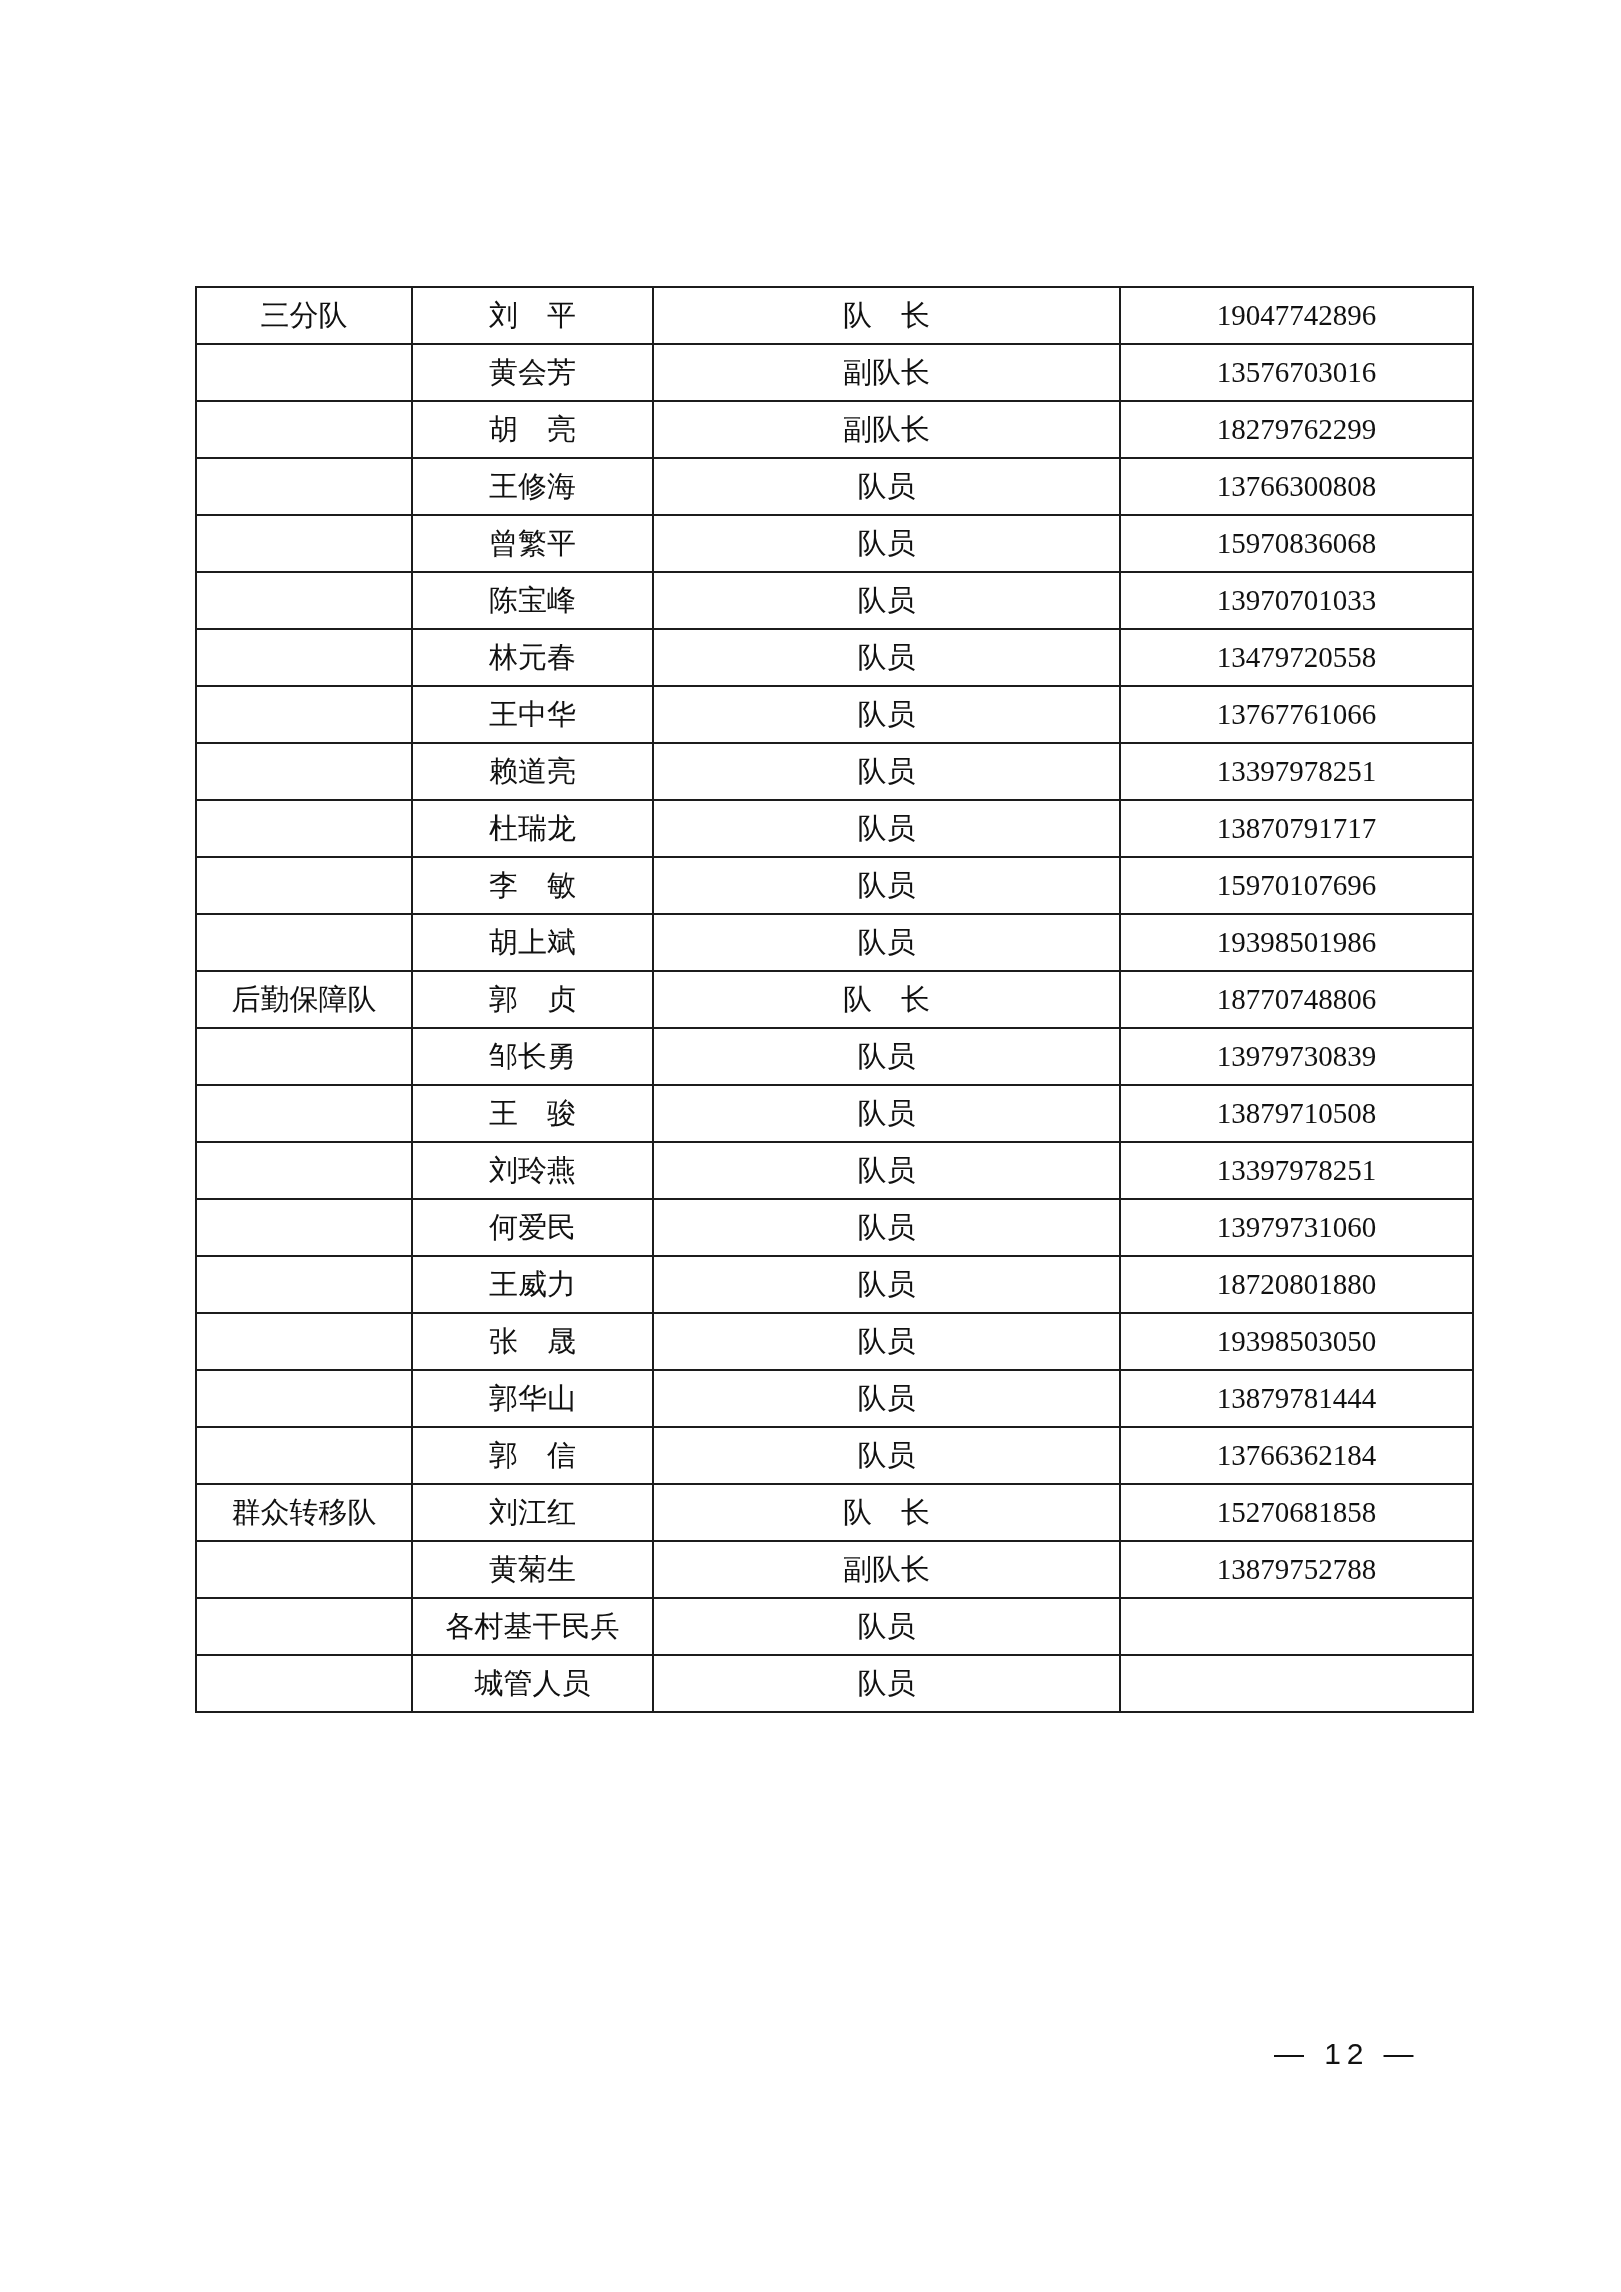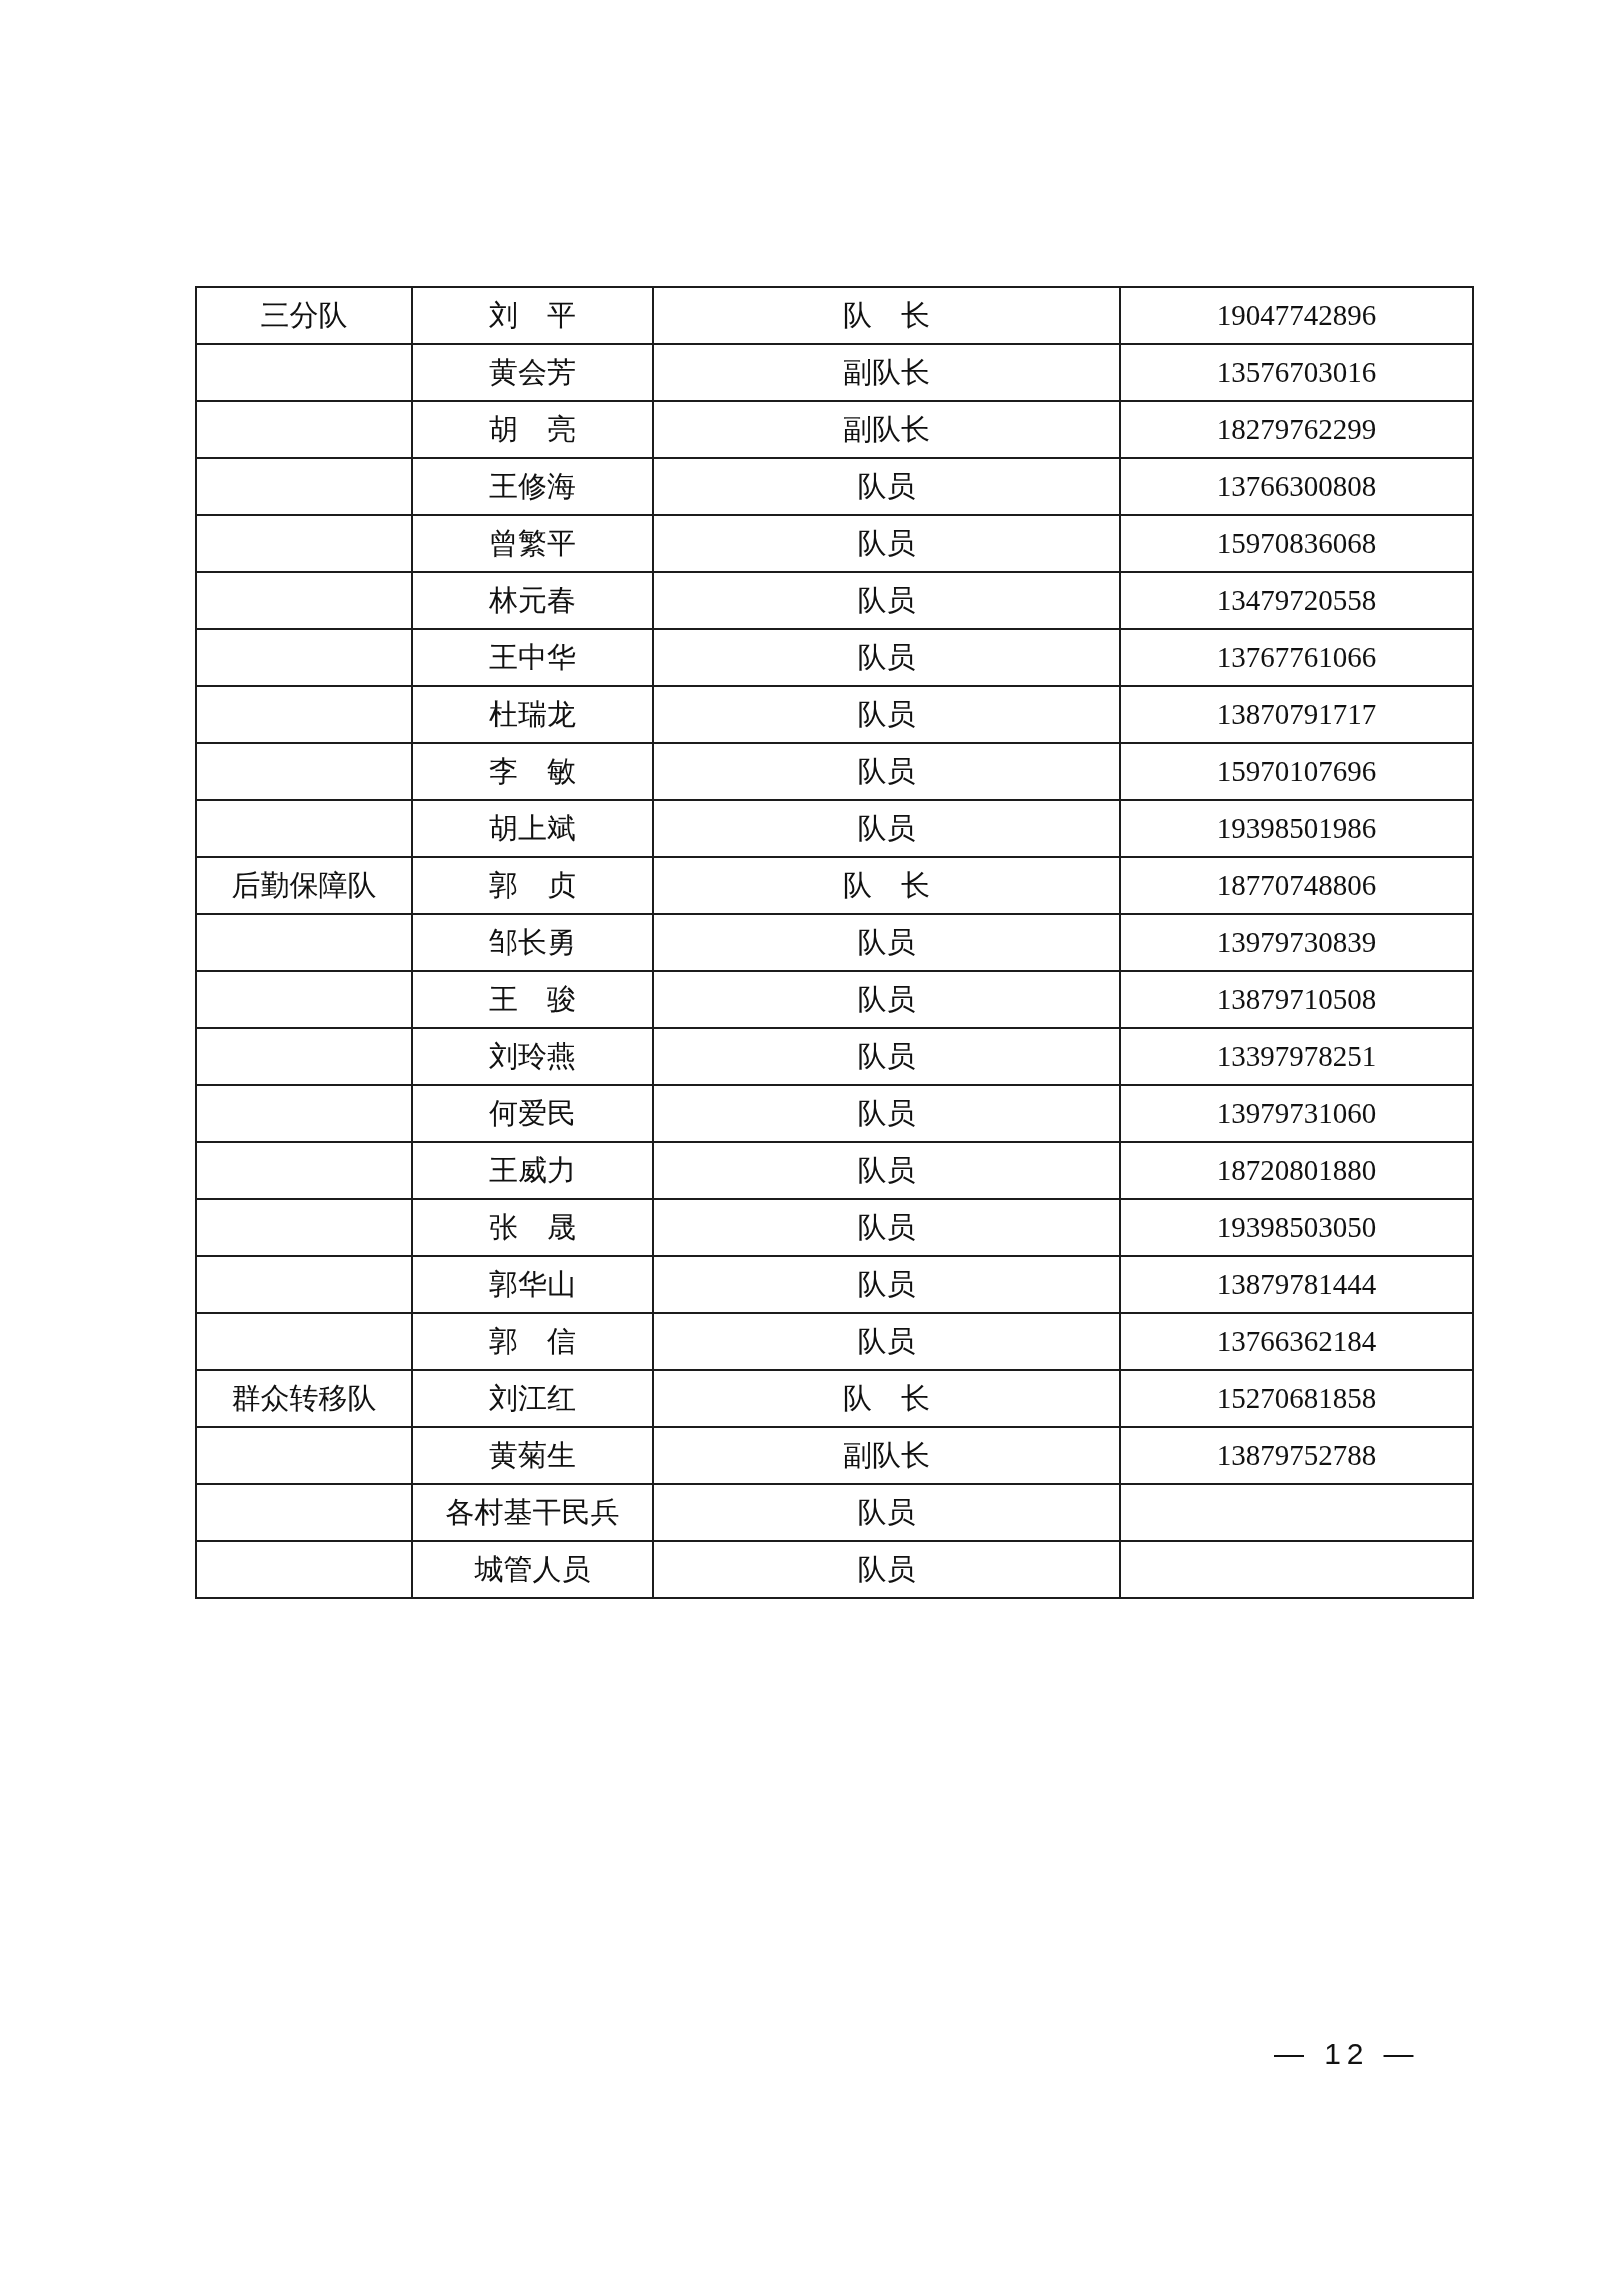--- a/index.html
+++ b/index.html
@@ -87,29 +87,41 @@
           <td>13766300808</td>
         </tr>
         <tr>
           <td></td>
           <td>曾繁平</td>
           <td>队员</td>
           <td>15970836068</td>
         </tr>
         <tr>
           <td></td>
+          <td>陈宝峰</td>
+          <td>队员</td>
+          <td>13970701033</td>
+        </tr>
+        <tr>
+          <td></td>
           <td>林元春</td>
           <td>队员</td>
           <td>13479720558</td>
         </tr>
         <tr>
           <td></td>
           <td>王中华</td>
           <td>队员</td>
           <td>13767761066</td>
+        </tr>
+        <tr>
+          <td></td>
+          <td>赖道亮</td>
+          <td>队员</td>
+          <td>13397978251</td>
         </tr>
         <tr>
           <td></td>
           <td>杜瑞龙</td>
           <td>队员</td>
           <td>13870791717</td>
         </tr>
         <tr>
           <td></td>
           <td>李　敏</td>

